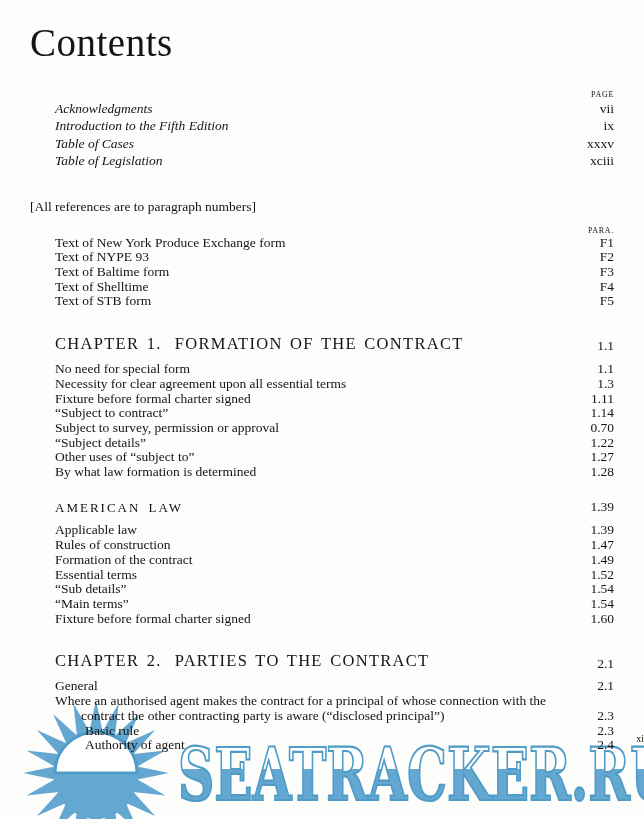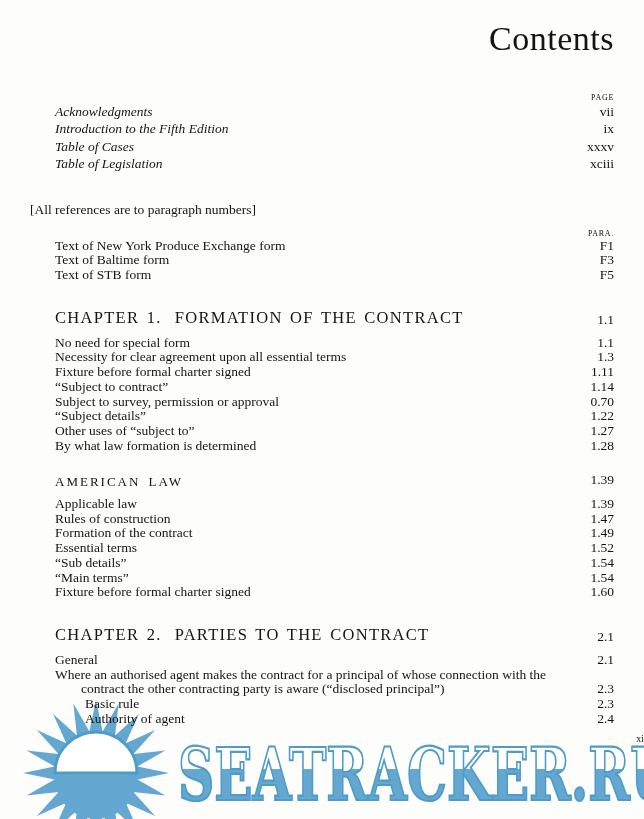--- a/index.html
+++ b/index.html
@@ -3,28 +3,28 @@
 <meta charset="utf-8">
 <style>
   html,body{margin:0;padding:0;}
   body{
     width:644px;height:819px;position:relative;overflow:hidden;
     background:#fdfdfb;color:#161412;
     font-family:"Liberation Serif",serif;
   }
   .content{position:absolute;left:30px;right:30px;top:0;z-index:1;}
   .title{
-    font-size:34px;font-weight:normal;letter-spacing:.5px;
-    text-align:right;margin:20px 0 0 0;
+    font-size:39px;font-weight:normal;letter-spacing:.5px;
+    text-align:left;margin:20px 0 0 0;
   }
   .col-label{
     font-size:8px;letter-spacing:.7px;text-align:right;
     line-height:10px;
   }
-  #page-label{margin-top:35px;}
+  #page-label{margin-top:25px;}
   #para-label{margin-top:12px;}
   .row{display:flex;align-items:flex-end;font-size:13.5px;line-height:14.7px;margin-left:25px;}
   .lbl{flex:1;padding-left:26px;text-indent:-26px;}
   .ref{flex:none;width:52px;text-align:right;}
   .indent .lbl{padding-left:56px;}
   .fm{font-style:italic;line-height:17.4px;}
   .fm .ref{font-style:normal;}
   .note{text-align:left;font-size:13.5px;margin-top:29px;line-height:15px;}
   .sec{margin-top:20px;}
   .sec.ch{margin-top:25px;}
@@ -88,22 +88,30 @@
 
   <div class="note">[All references are to paragraph numbers]</div>
 
   <div class="col-label" id="para-label">PARA.</div>
   <div id="forms-list">
       <div class="row">
         <span class="lbl">Text of New York Produce Exchange form</span>
         <span class="ref">F1</span>
       </div>
       <div class="row">
+        <span class="lbl">Text of NYPE 93</span>
+        <span class="ref">F2</span>
+      </div>
+      <div class="row">
         <span class="lbl">Text of Baltime form</span>
         <span class="ref">F3</span>
+      </div>
+      <div class="row">
+        <span class="lbl">Text of Shelltime</span>
+        <span class="ref">F4</span>
       </div>
       <div class="row">
         <span class="lbl">Text of STB form</span>
         <span class="ref">F5</span>
       </div>
     </div>
 
   <div id="sections">
       <section class="sec ch">
         <div class="row chapter">

